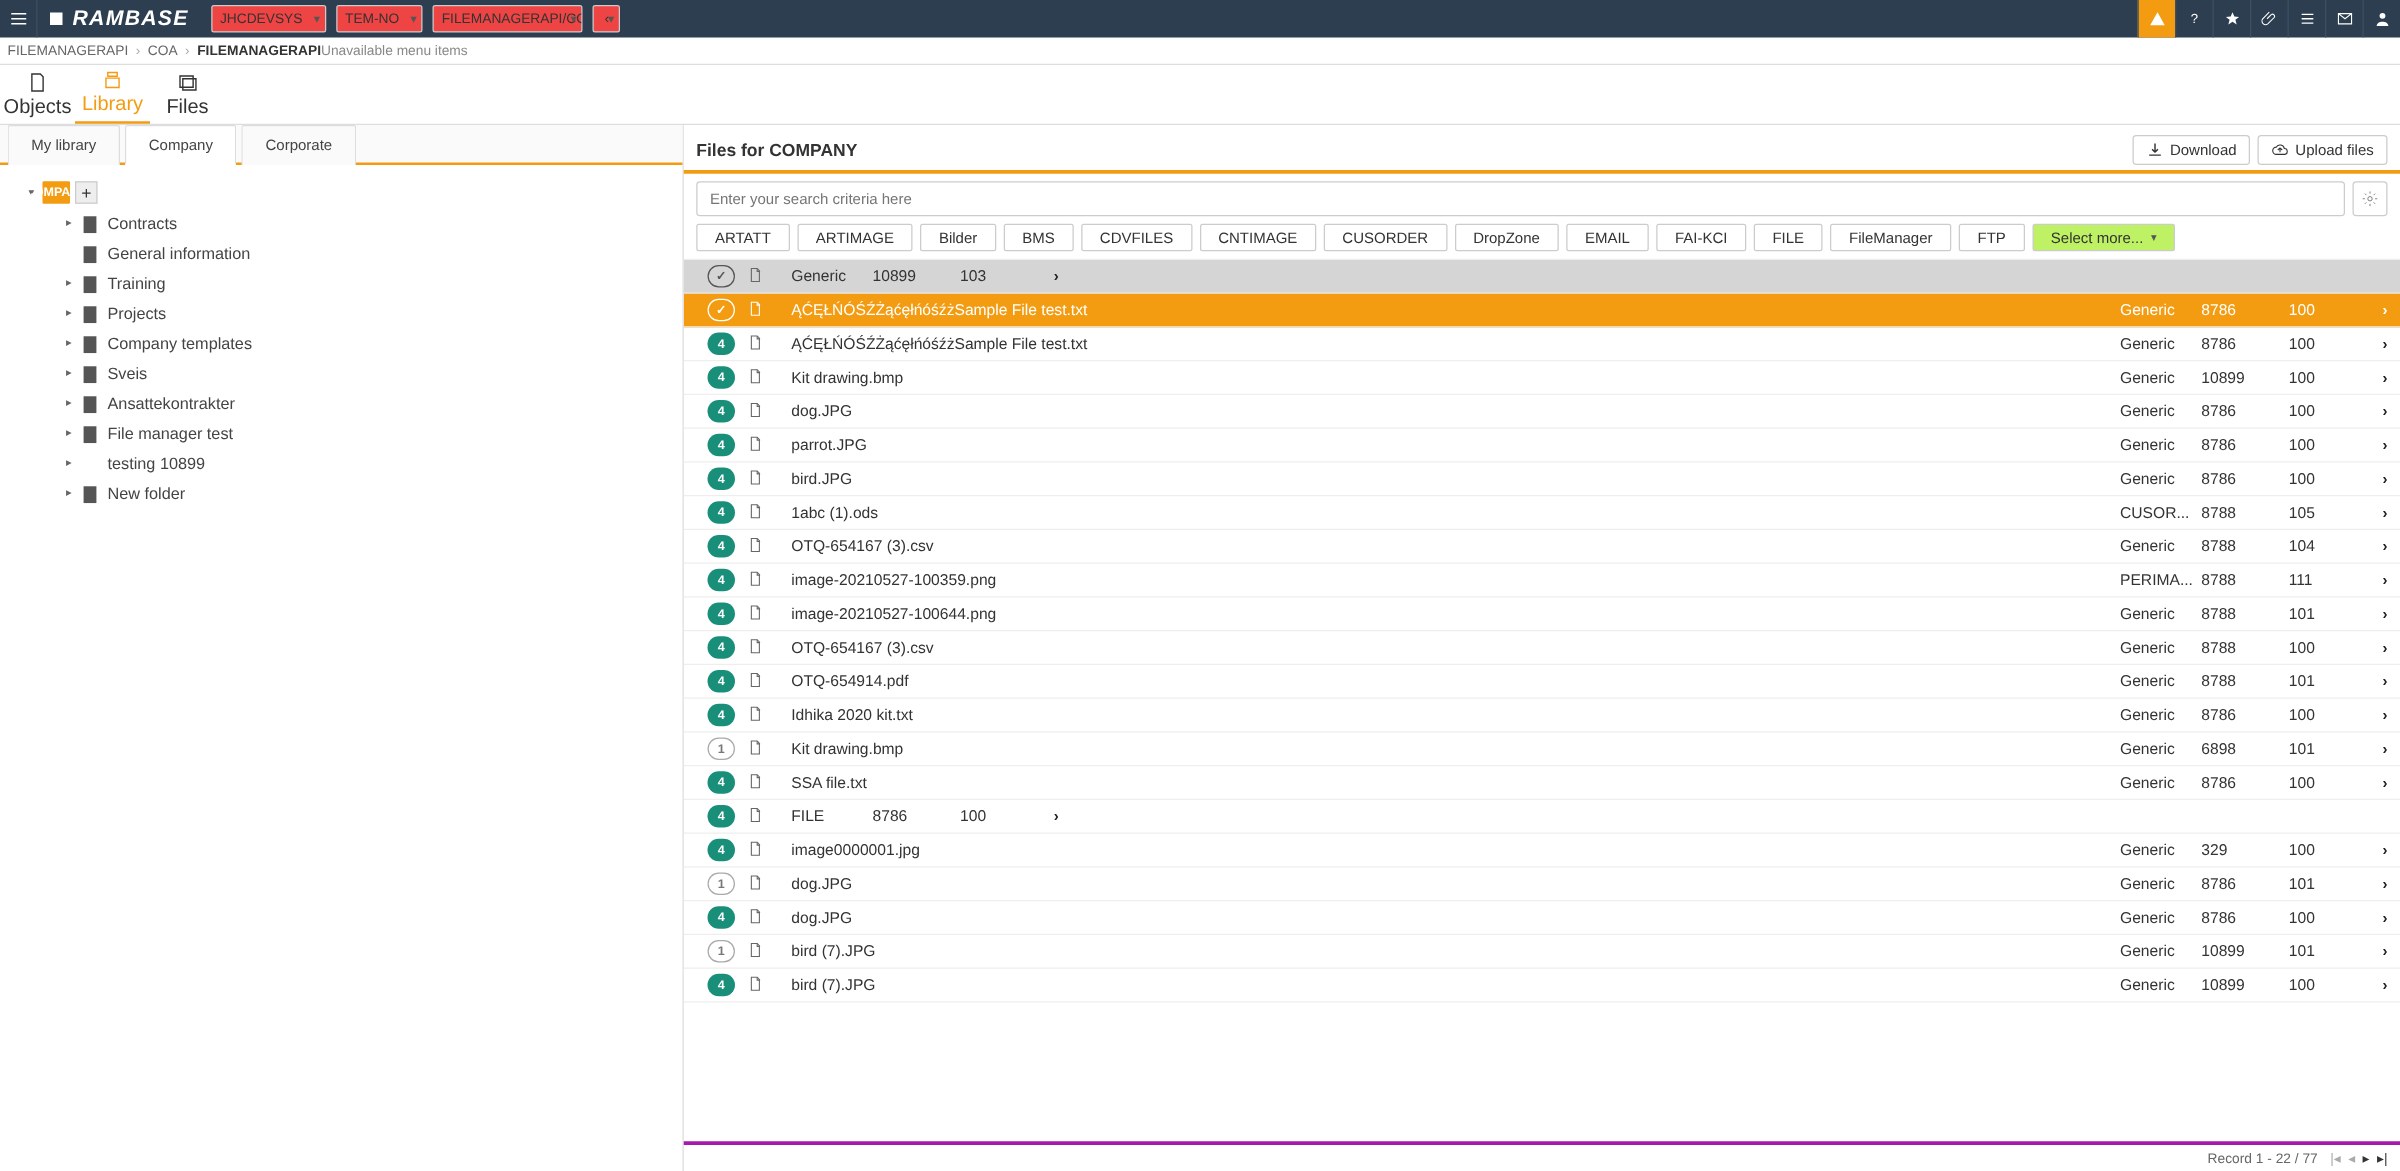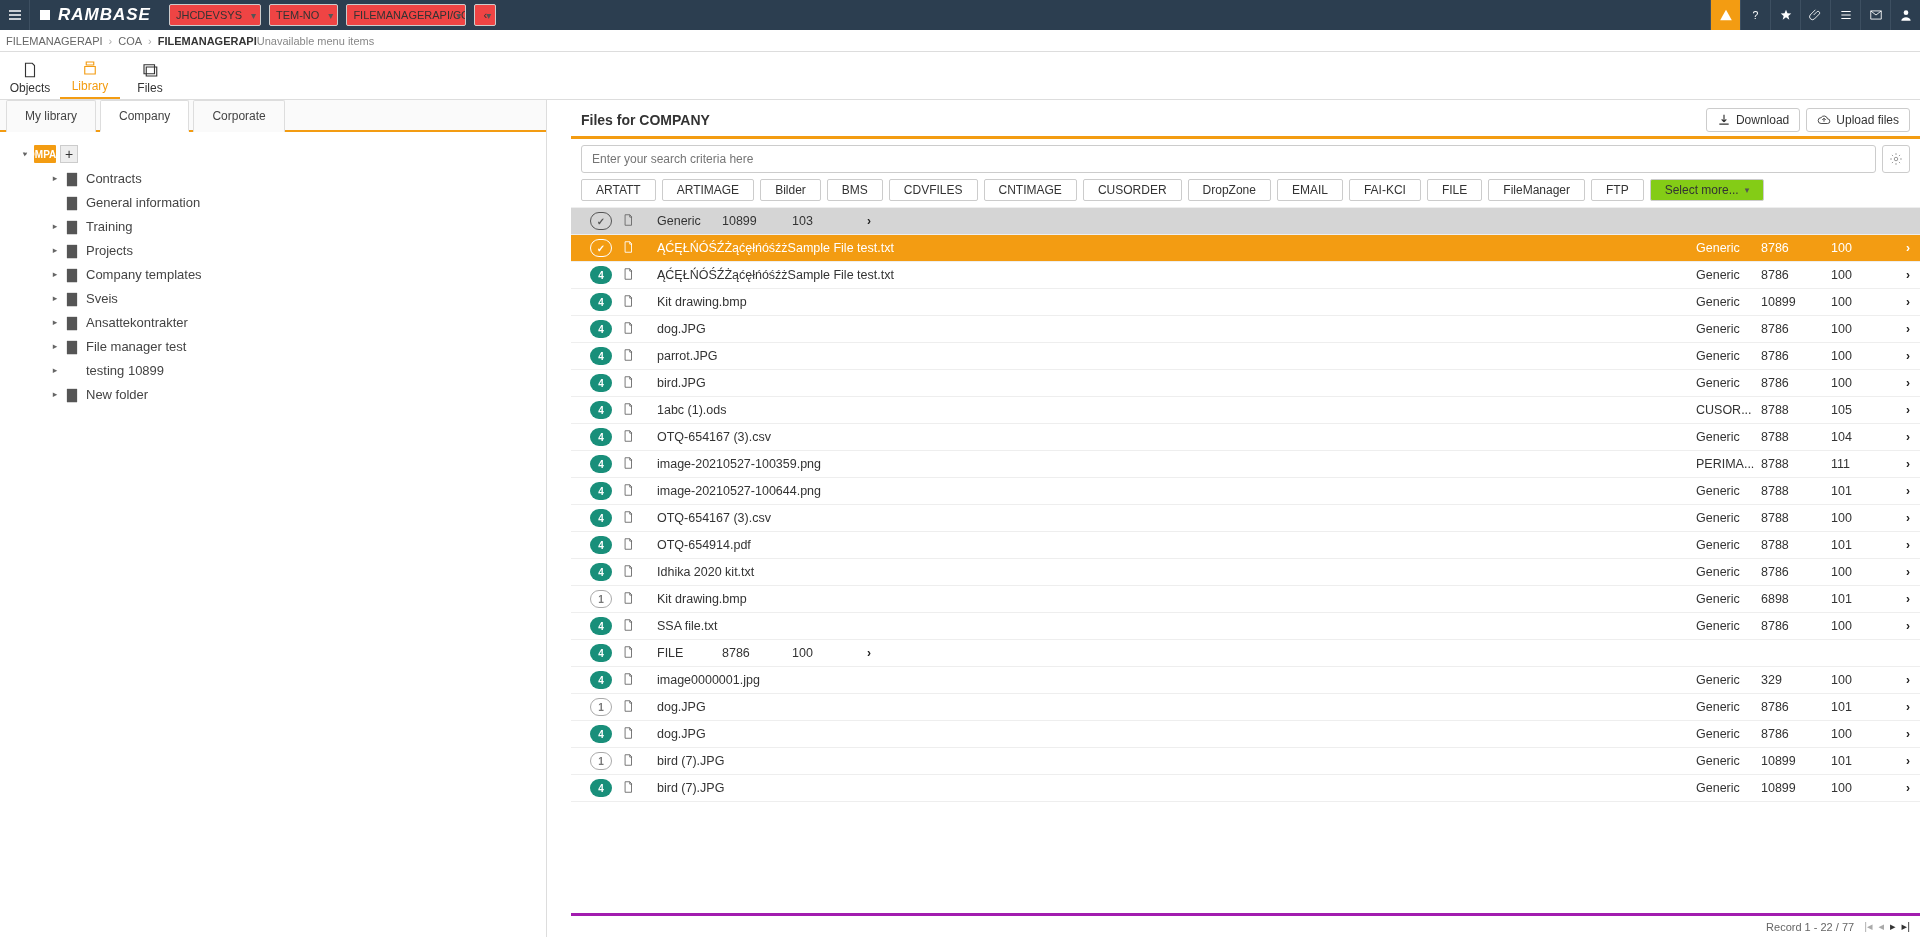--- a/index.html
+++ b/index.html
@@ -16,26 +16,26 @@
   .topbar .iconbtn { width:30px; height:30px; display:flex; align-items:center; justify-content:center; border-left:1px solid #3d4f61; cursor:pointer; }
   .topbar .iconbtn svg { width:14px; height:14px; fill:#fff; }
   .topbar .iconbtn.warning { background:#f39c12; }
   
   .crumbbar { height:22px; display:flex; align-items:center; padding:0 6px; font-size:11px; color:#666; border-bottom:1px solid #ddd;}
   .crumbbar .crumb { text-transform:uppercase; }
   .crumbbar .sep { margin:0 6px; color:#aaa; }
   .crumbbar .right { margin-left:auto; color:#888; font-size:11px; padding-right:6px;}
   
   .apptabs { height:48px; display:flex; align-items:flex-end; border-bottom:1px solid #ddd; }
-  .apptabs .tab { width:60px; text-align:center; padding-bottom:4px; cursor:pointer; color:#333; font-size:12px;}
+  .apptabs .tab { width:60px; text-align:center; padding-bottom:4px; cursor:pointer; color:#333; font-size:16px;}
   .apptabs .tab.active { color:#f39c12; border-bottom:2px solid #f39c12; }
   .apptabs .tab svg { width:18px; height:18px; display:block; margin:0 auto 2px; stroke:#333; fill:none; stroke-width:1.5;}
   .apptabs .tab.active svg { stroke:#f39c12; }
   
-  .main { display:flex; height: calc(100% - 100px); gap: 24px; }
+  .main { display:flex; height: calc(100% - 100px); }
   
   .left { width:547px; border-right:1px solid #ddd; display:flex; flex-direction:column; }
   .left .subtabs { display:flex; height:32px; border-bottom:2px solid #f39c12; background:#fafafa; }
   .left .subtabs .stab { padding:0 18px; height:32px; line-height:30px; border:1px solid #ddd; border-bottom:none; background:#fafafa; cursor:pointer; font-size:12px; color:#444; border-top-left-radius:2px; border-top-right-radius:2px; }
   .left .subtabs .stab + .stab { margin-left:4px;}
   .left .subtabs .stab.active { background:#fff; border-bottom:2px solid #fff; margin-bottom:-2px; font-weight:500;}
   .left .subtabs { padding:0 6px;}
   .tree { padding:10px 10px 10px 30px; overflow:auto; }
   .tree .node { display:flex; align-items:center; height:24px; font-size:13px; color:#444; cursor:pointer;}
   .tree .node .caret { width:10px; text-align:center; font-size:9px; color:#666; margin-right:4px;}
@@ -50,21 +50,21 @@
   .right .header .title { font-weight:700; font-size:14px; color:#333;}
   .right .header .spacer { flex:1; }
   .right .header .btn { border:1px solid #ccc; background:#fff; padding:4px 10px; border-radius:3px; margin-left:6px; font-size:12px; cursor:pointer; display:inline-flex; align-items:center; gap:5px;}
   .right .header .btn svg { width:14px; height:14px; fill:#333;}
   .right .searchrow { display:flex; padding:6px 10px; gap:6px; align-items:center;}
   .right .searchrow input { flex:1; border:1px solid #ccc; border-radius:3px; padding:6px 10px; font-size:12px; color:#333;}
   .right .searchrow .gear { width:28px; height:28px; border:1px solid #ccc; border-radius:3px; display:flex; align-items:center; justify-content:center; cursor:pointer;}
   .right .searchrow .gear svg { width:14px; height:14px; fill:#555;}
   .right .filterrow { padding:0 10px 6px; display:flex; gap:6px; flex-wrap:wrap; border-bottom:1px solid #eee;}
   .right .filterrow .chip { border:1px solid #ccc; background:#fff; padding:3px 14px; font-size:12px; border-radius:2px; cursor:pointer; color:#333;}
-  .right .filterrow .chip.sel { background:#84cc16; display:inline-flex; align-items:center; gap:6px;}
+  .right .filterrow .chip.sel { background:#bef264; display:inline-flex; align-items:center; gap:6px;}
   .right .filterrow .chip.sel::after { content:"▾"; font-size:9px; color:#555;}
   
   .table { flex:1; overflow:auto;}
   .table .thead { display:flex; align-items:center; height:28px; border-bottom:1px solid #ddd; font-weight:700; font-size:12px; color:#222; padding:0 10px; position:sticky; top:0; background:#fff;}
   .col.status { width:40px; display:flex; justify-content:center;}
   .col.fileicon { width:36px;}
   .col.name { flex:1; }
   .col.type { width:65px;}
   .col.createdby { width:70px;}
   .col.version { width:55px;}

